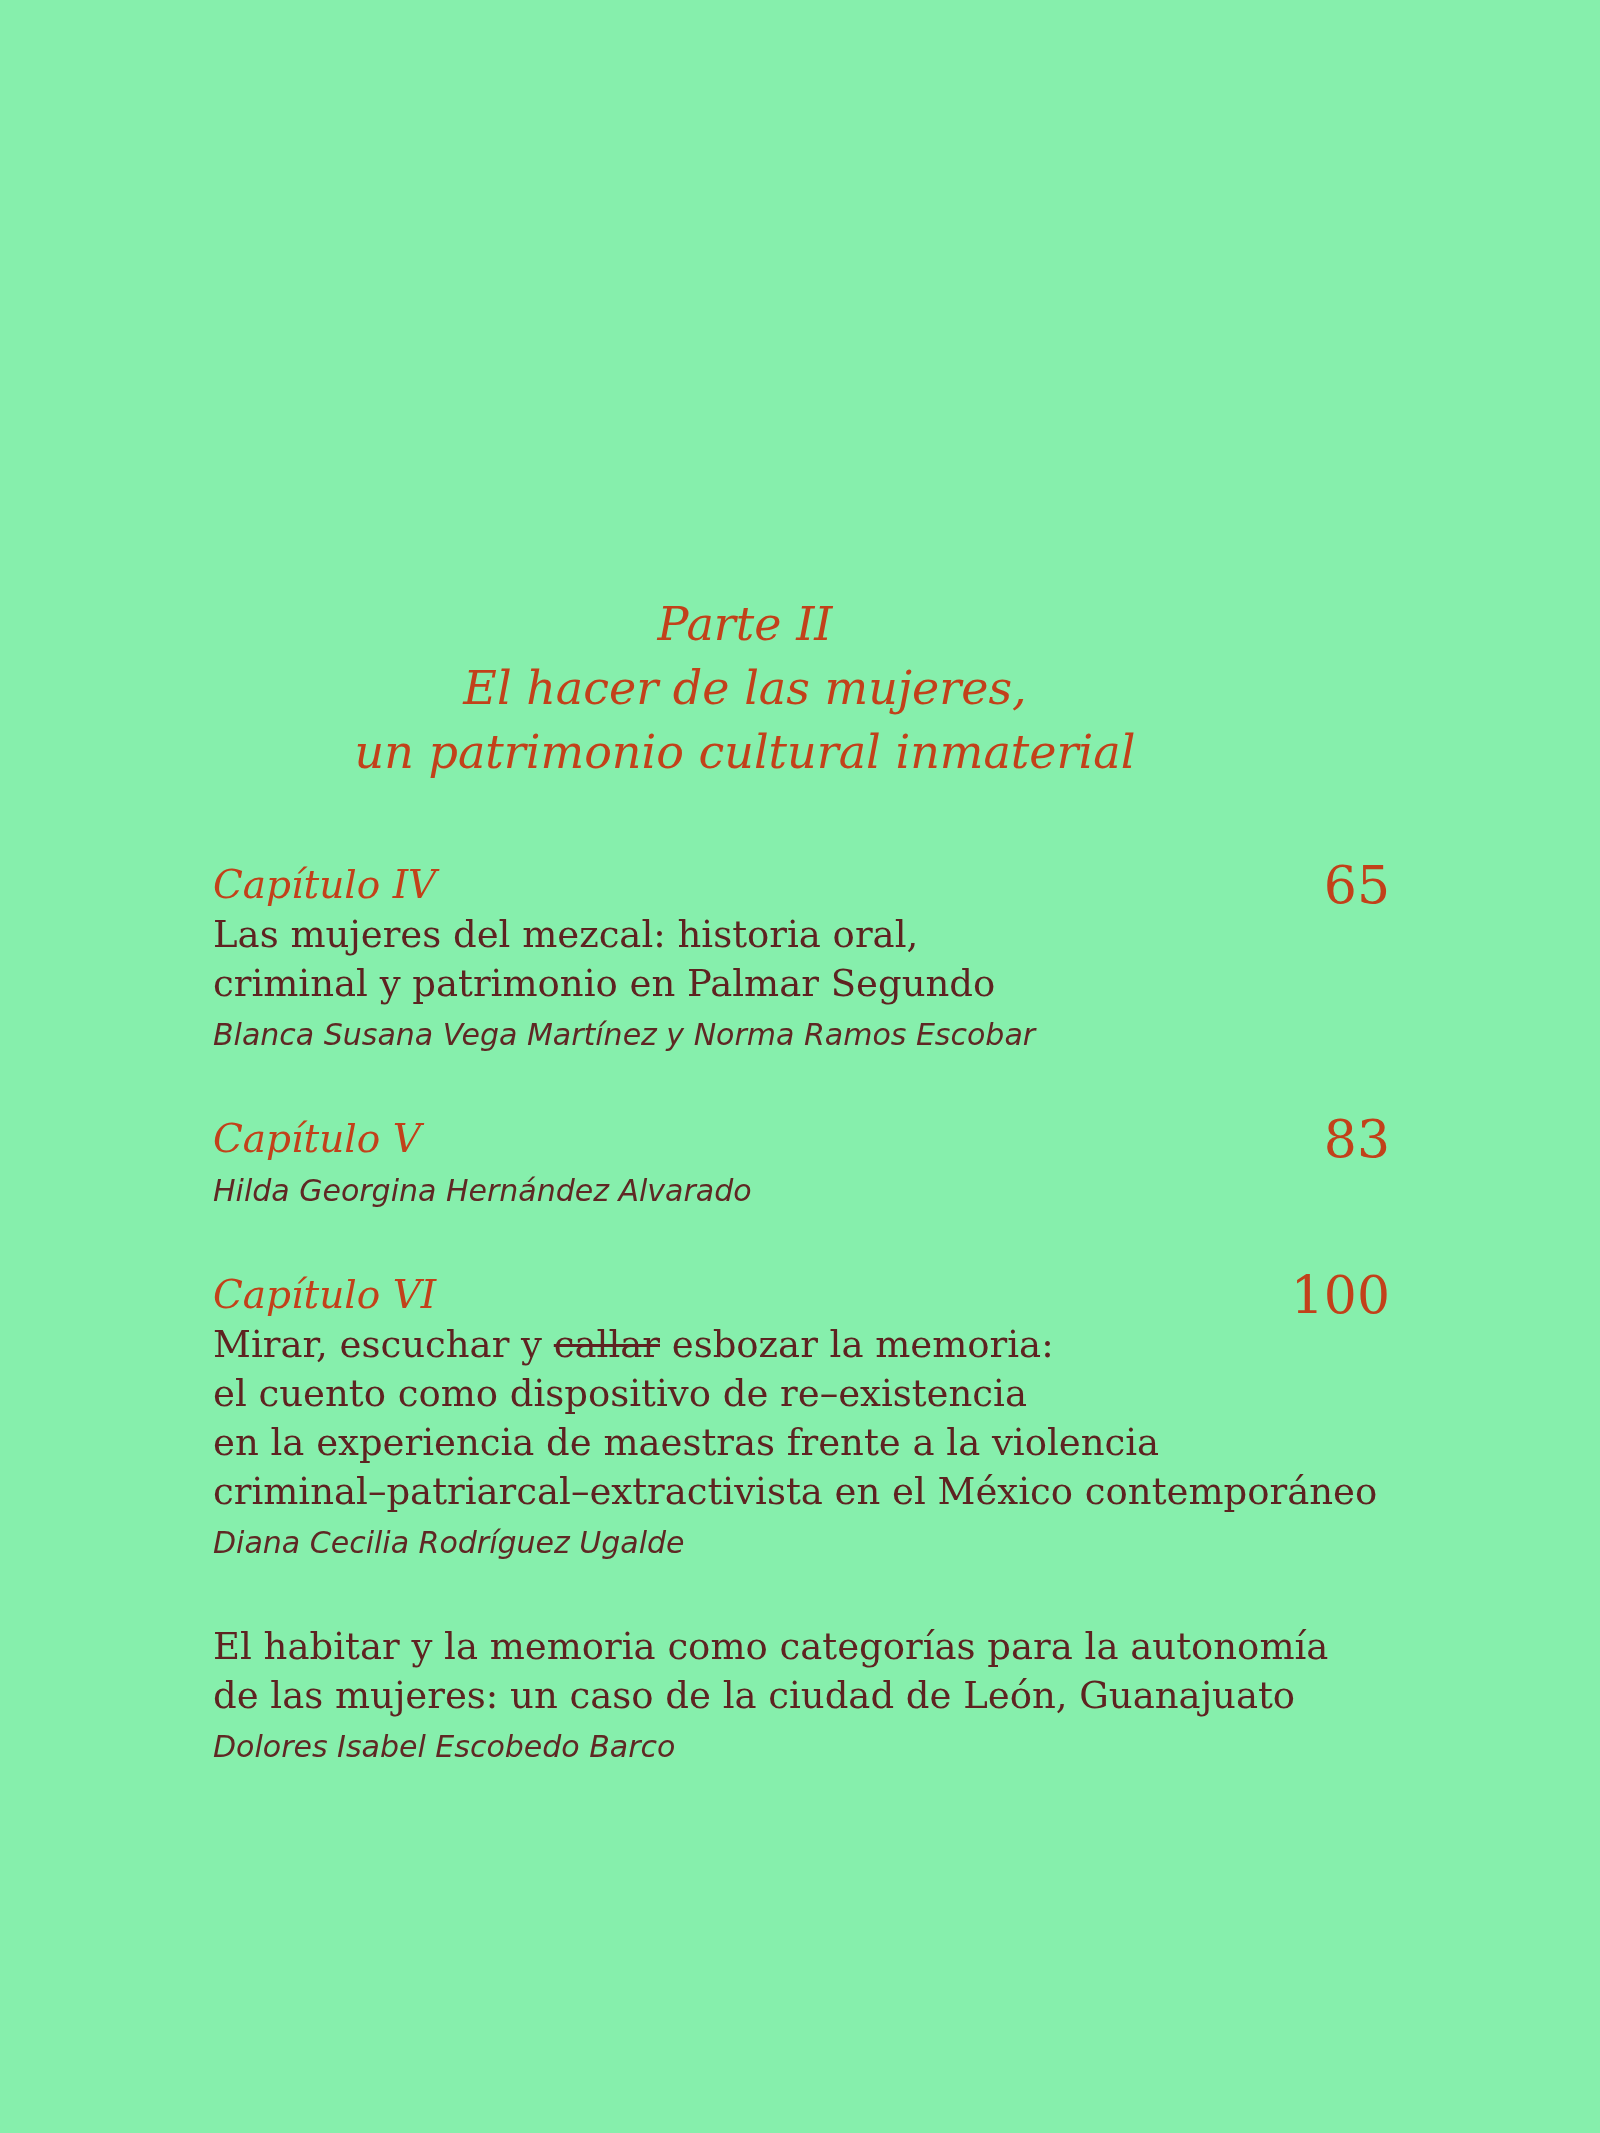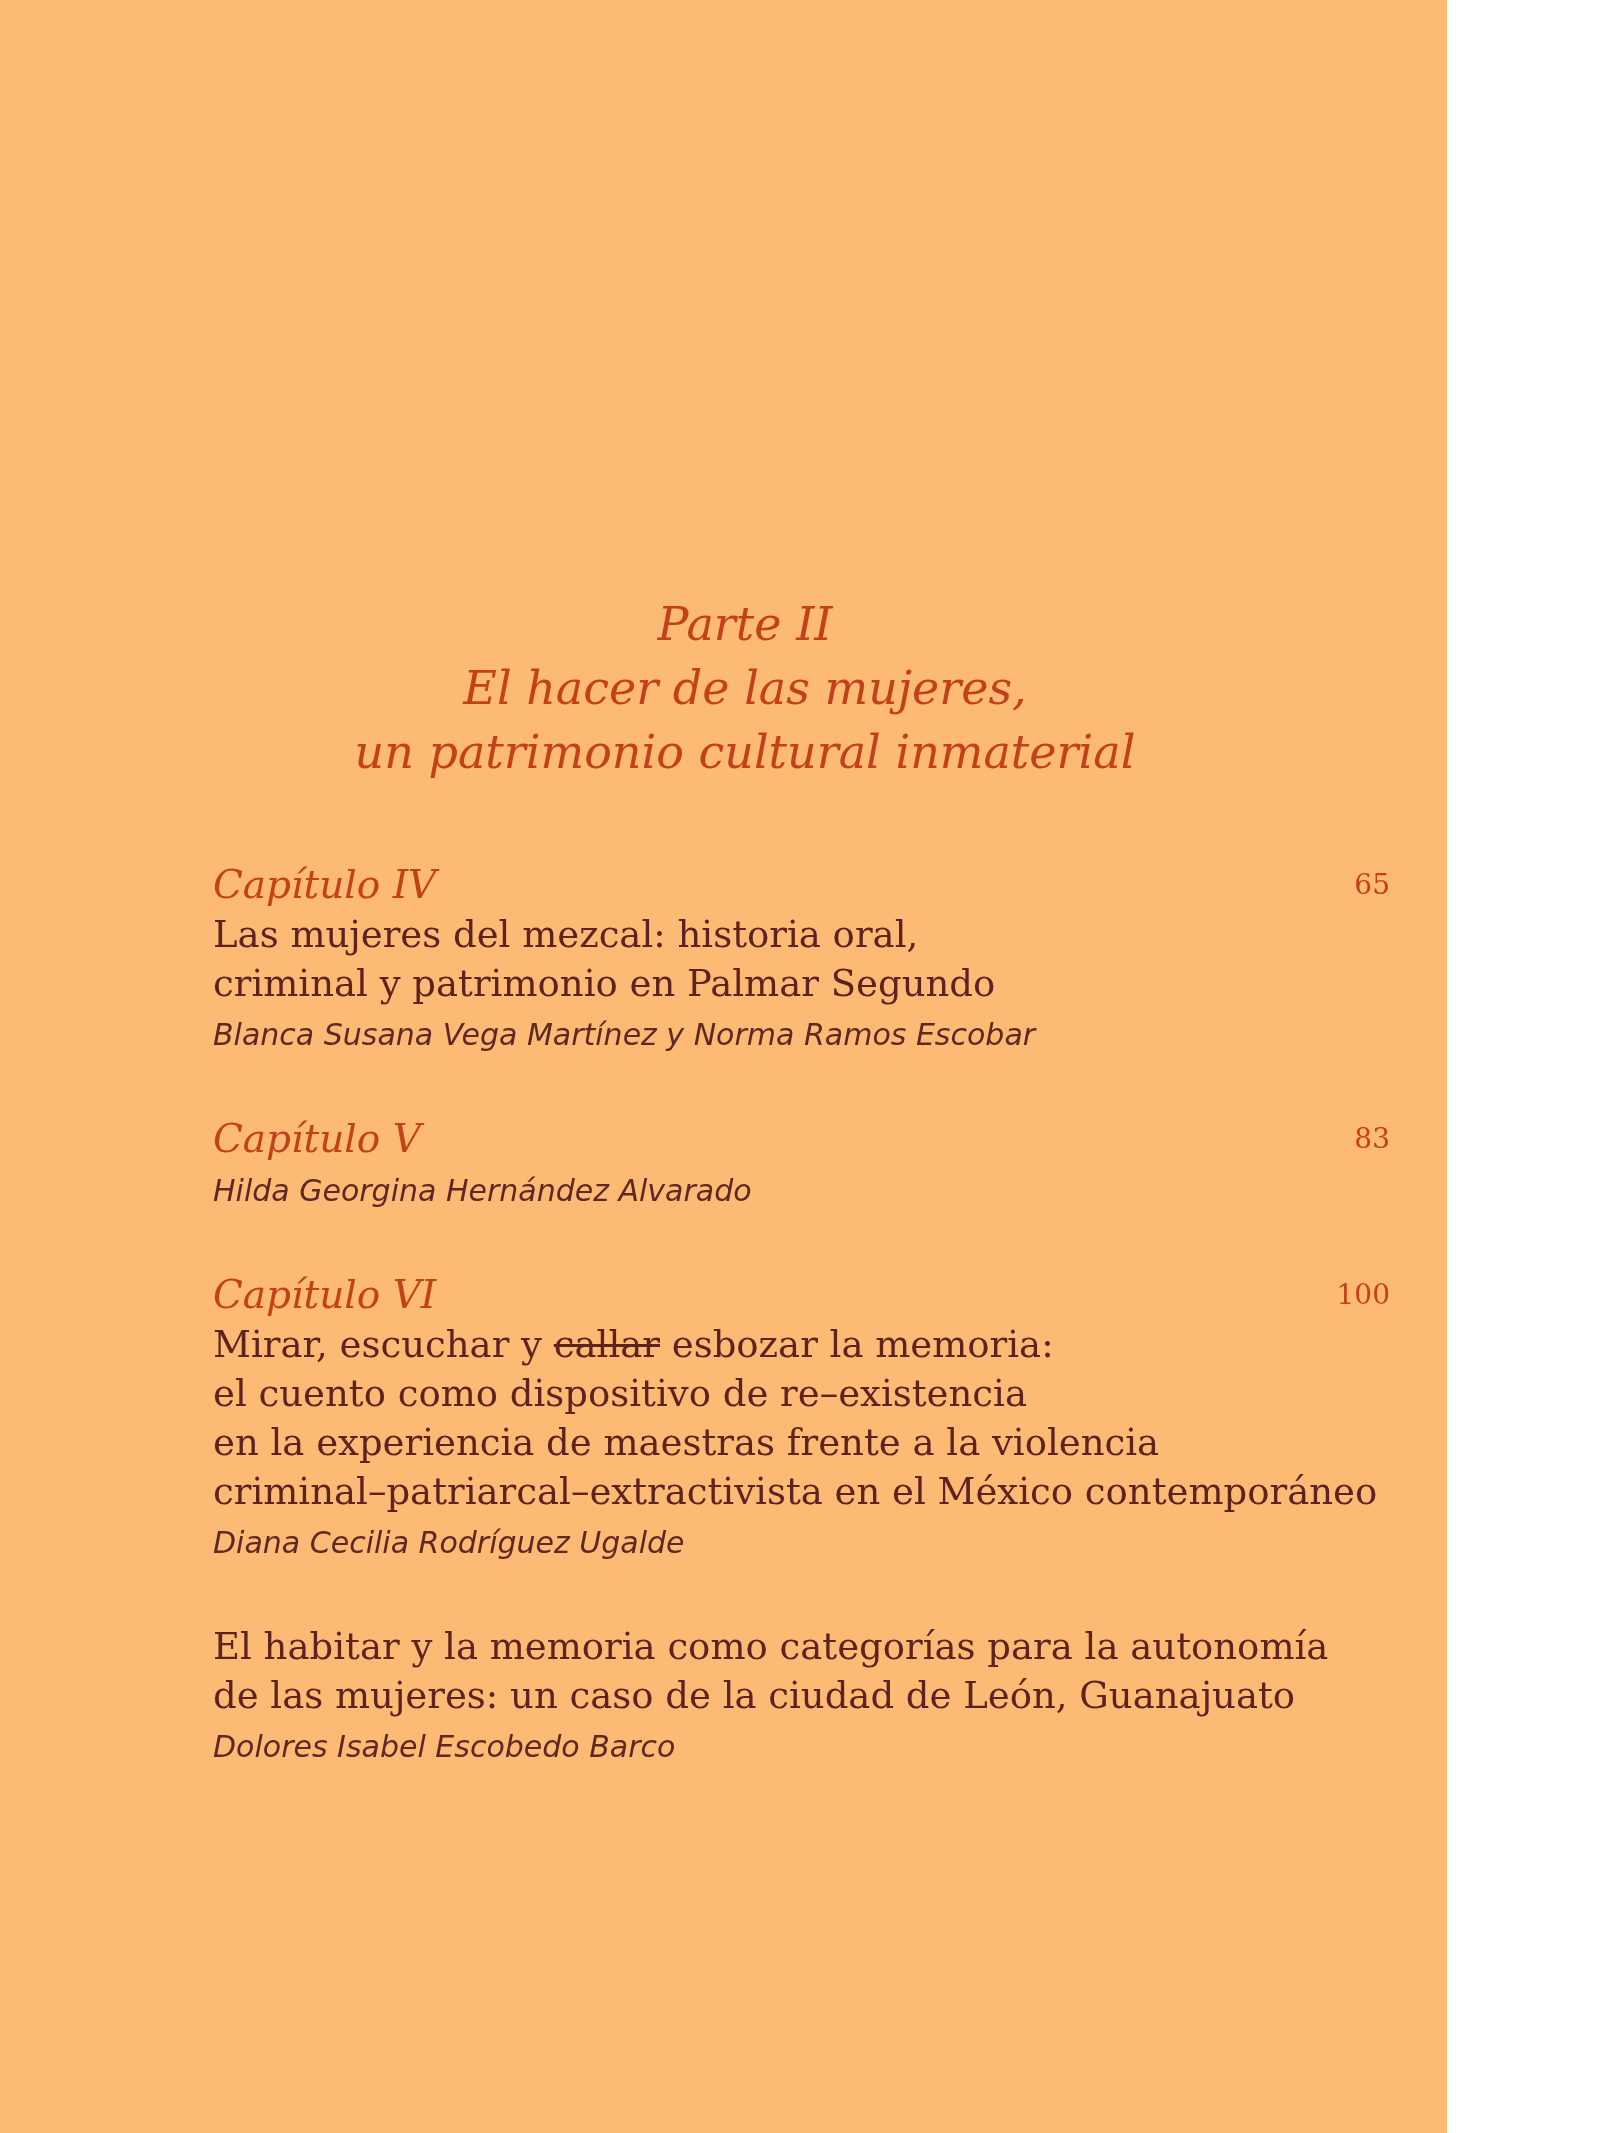--- a/index.html
+++ b/index.html
@@ -2,23 +2,23 @@
 <html><head>
 <meta charset="utf-8">
 <style>
   html, body {
     margin: 0;
     padding: 0;
     background: #ffffff;
   }
   .page {
     position: relative;
-    width: 1447px;
+    width: 1600px;
     height: 2133px;
-    background: #fdba74;
+    background: #86efac;
     overflow: hidden;
     font-family: "DejaVu Serif", serif;
   }
   .part-heading {
     position: absolute;
     left: 213px;
     top: 592px;
     width: 1064px;
     text-align: center;
     font-family: "DejaVu Serif", serif;
@@ -44,21 +44,21 @@
     line-height: 50px;
   }
   .chapter-label {
     font-family: "DejaVu Serif", serif;
     font-style: italic;
     color: #c2411a;
   }
   .chapter-page {
     font-family: "DejaVu Serif", serif;
     font-style: normal;
-    font-size: 28px;
+    font-size: 52px;
     color: #c2411a;
   }
   .chapter-title {
     font-family: "DejaVu Serif", serif;
     font-size: 37px;
     line-height: 49px;
     color: #5e2321;
   }
   .struck {
     text-decoration: line-through;

